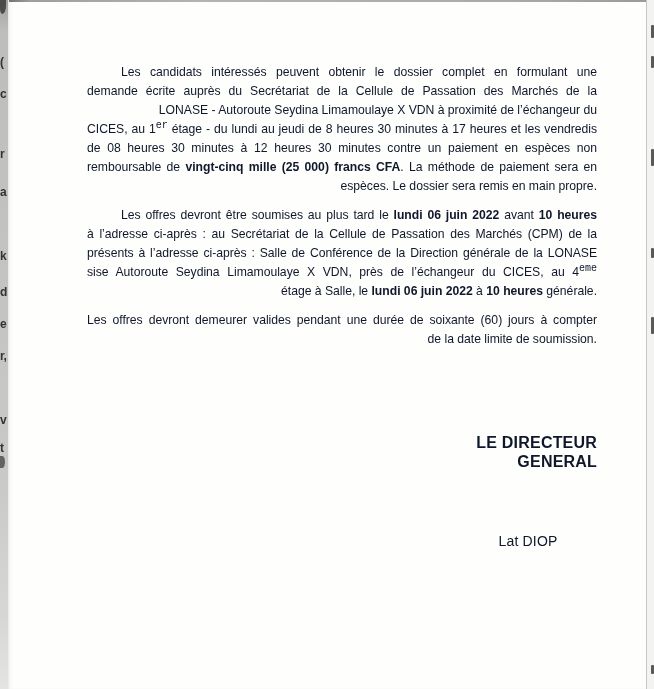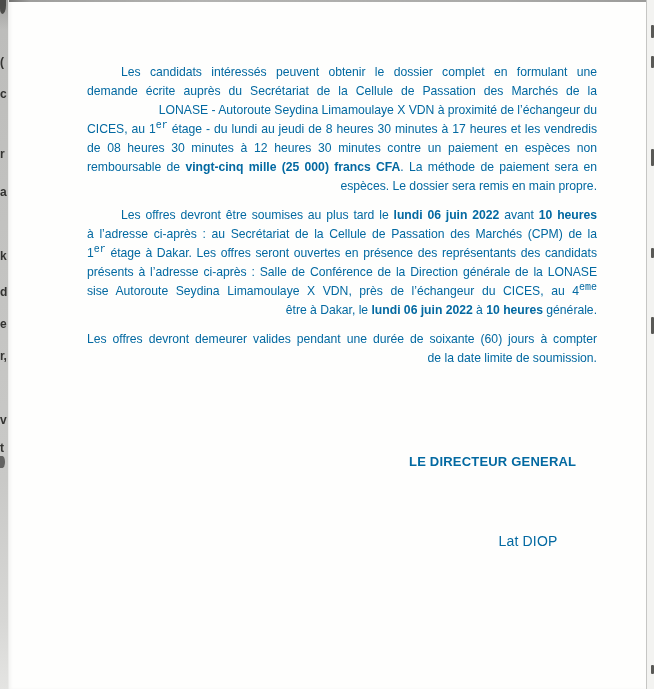--- a/index.html
+++ b/index.html
@@ -50,31 +50,31 @@
     background:#f3f3f1; z-index:3;
   }
   .rmark {
     position:absolute; left:4px; width:2.5px;
     background:#3d3d3b; border-radius:1px; opacity:.85;
   }
   
   .doc-body {
     position:absolute; left:78px; top:63px; width:510px;
     font-size:12.2px; line-height:19px; letter-spacing:-0.02px;
-    color:#0369a1;
+    color:#0f172a;
   }
   .para { margin:0 0 10px 0; }
   .line { height:19px; white-space:nowrap;text-align:right; }
   .line.j { white-space:normal; text-align:justify; text-align-last:justify; }
   .line.ind { text-indent:34px; }
   .b { font-weight:bold; }
   sup { font-size:10px; line-height:0; letter-spacing:0;font-family:Liberation Mono, monospace; }
   .sig-title {
     margin:84px 0 0 322px;
-    font-weight:bold; font-size:13px; line-height:19px; letter-spacing:.2px;
+    font-weight:bold; font-size:16px; line-height:19px; letter-spacing:.2px;text-align:right;
   }
   .sig-name {
     margin:61px 0 0 372px;
     font-weight:normal; font-size:14px; line-height:19px; letter-spacing:.2px;text-align:center;
   }
 </style>
 </head>
 <body>
 
 <div class="canvas">
@@ -87,24 +87,23 @@
           <div class="line j"><span>demande écrite auprès du Secrétariat de la Cellule de Passation des Marchés de la</span></div>
           <div class="line"><span>LONASE - Autoroute Seydina Limamoulaye X VDN à proximité de l’échangeur du</span></div>
           <div class="line j"><span>CICES, au 1</span><sup>er</sup><span> étage - du lundi au jeudi de 8 heures 30 minutes à 17 heures et les vendredis</span></div>
           <div class="line j"><span>de 08 heures 30 minutes à 12 heures 30 minutes contre un paiement en espèces non</span></div>
           <div class="line j"><span>remboursable de </span><span class="b">vingt-cinq mille (25 000) francs CFA</span><span>. La méthode de paiement sera en</span></div>
           <div class="line"><span>espèces. Le dossier sera remis en main propre.</span></div>
         </div>
         <div class="para">
           <div class="line j ind"><span>Les offres devront être soumises au plus tard le </span><span class="b">lundi 06 juin 2022</span><span> avant </span><span class="b">10 heures</span></div>
           <div class="line j"><span>à l’adresse ci-après : au Secrétariat de la Cellule de Passation des Marchés (CPM) de la</span></div>
-          <div class="line j"><span>1</span><sup>er</sup><span> étage à Dakar. Les offres seront ouvertes en présence des représentants des candidats</span></div>
           <div class="line j"><span>présents à l’adresse ci-après : Salle de Conférence de la Direction générale de la LONASE</span></div>
           <div class="line j"><span>sise Autoroute Seydina Limamoulaye X VDN, près de l’échangeur du CICES, au 4</span><sup>eme</sup></div>
-          <div class="line"><span>être à Dakar, le </span><span class="b">lundi 06 juin 2022</span><span> à </span><span class="b">10 heures</span><span> générale.</span></div>
+          <div class="line"><span>étage à Salle, le </span><span class="b">lundi 06 juin 2022</span><span> à </span><span class="b">10 heures</span><span> générale.</span></div>
         </div>
         <div class="para">
           <div class="line j"><span>Les offres devront demeurer valides pendant une durée de soixante (60) jours à compter</span></div>
           <div class="line"><span>de la date limite de soumission.</span></div>
         </div>
         <div class="sig-title">LE DIRECTEUR GENERAL</div>
       <div class="sig-name">Lat DIOP</div>
     </div>
   </div>
 

